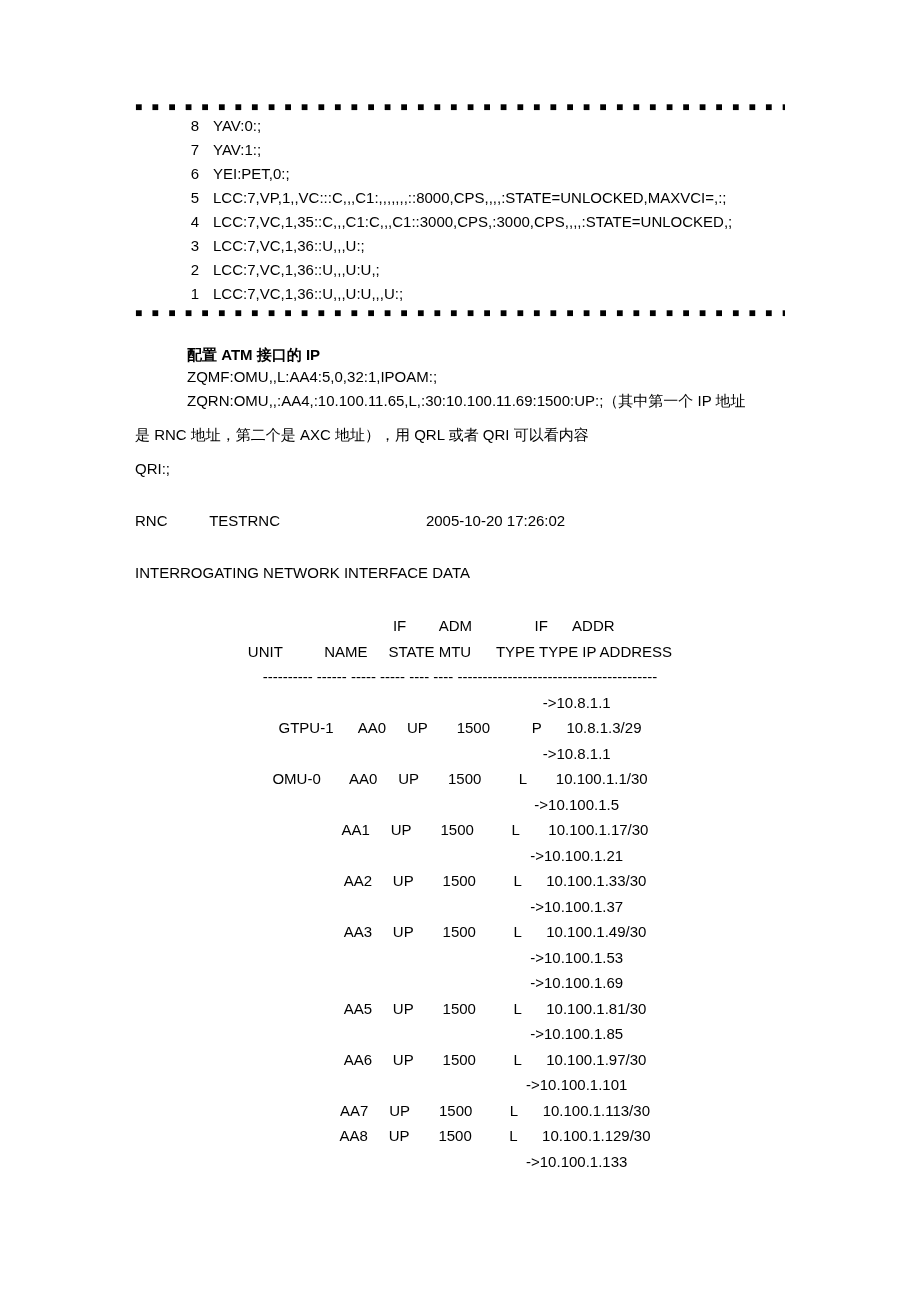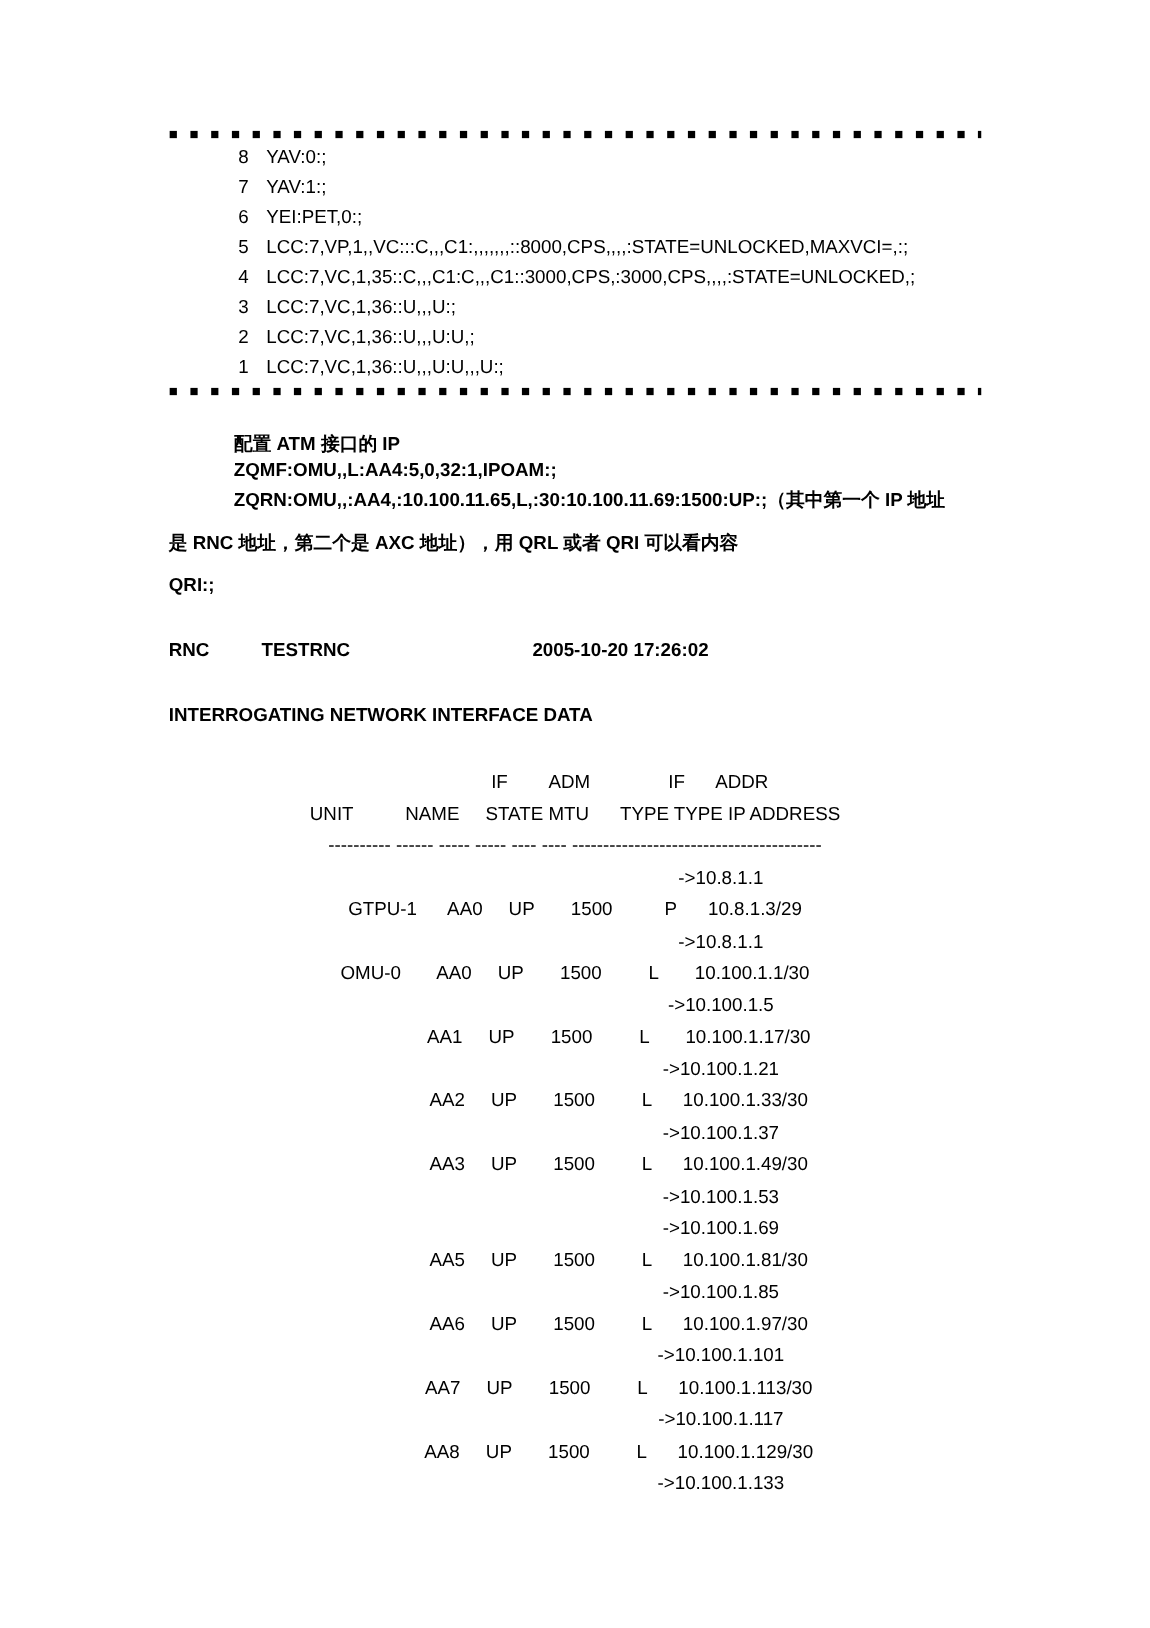--- a/index.html
+++ b/index.html
@@ -40,30 +40,28 @@
     .section-title {
       margin-top: 26px;
       padding-left: 52px;
     }
     .section-title .bold {
       font-weight: bold;
     }
     .para {
       line-height: 1.6;
       padding-left: 52px;
-      font-weight: bold;
     }
     .para.noindent {
       padding-left: 0;
       margin-top: 10px;
     }
     .info-line {
       margin-top: 28px;
       line-height: 1.6;
-      font-weight: bold;
     }
     .table-head {
       margin-top: 28px;
     }
     .mono-row {
       font-family: Arial, sans-serif;
       white-space: pre;
       line-height: 1.7;
       text-align: center;
     }
@@ -144,18 +142,17 @@
       <div class="mono-row">                 AA2     UP       1500         L      10.100.1.33/30</div>
       <div class="mono-row">                                                        -&gt;10.100.1.37</div>
       <div class="mono-row">                 AA3     UP       1500         L      10.100.1.49/30</div>
       <div class="mono-row">                                                        -&gt;10.100.1.53</div>
       <div class="mono-row">                                                        -&gt;10.100.1.69</div>
       <div class="mono-row">                 AA5     UP       1500         L      10.100.1.81/30</div>
       <div class="mono-row">                                                        -&gt;10.100.1.85</div>
       <div class="mono-row">                 AA6     UP       1500         L      10.100.1.97/30</div>
       <div class="mono-row">                                                        -&gt;10.100.1.101</div>
       <div class="mono-row">                 AA7     UP       1500         L      10.100.1.113/30</div>
-      <div class="mono-row">                                                        -&gt;10.100.1.117</div>
       <div class="mono-row">                 AA8     UP       1500         L      10.100.1.129/30</div>
       <div class="mono-row">                                                        -&gt;10.100.1.133</div>
     </div>
 
 </div>
 
 </body></html>

